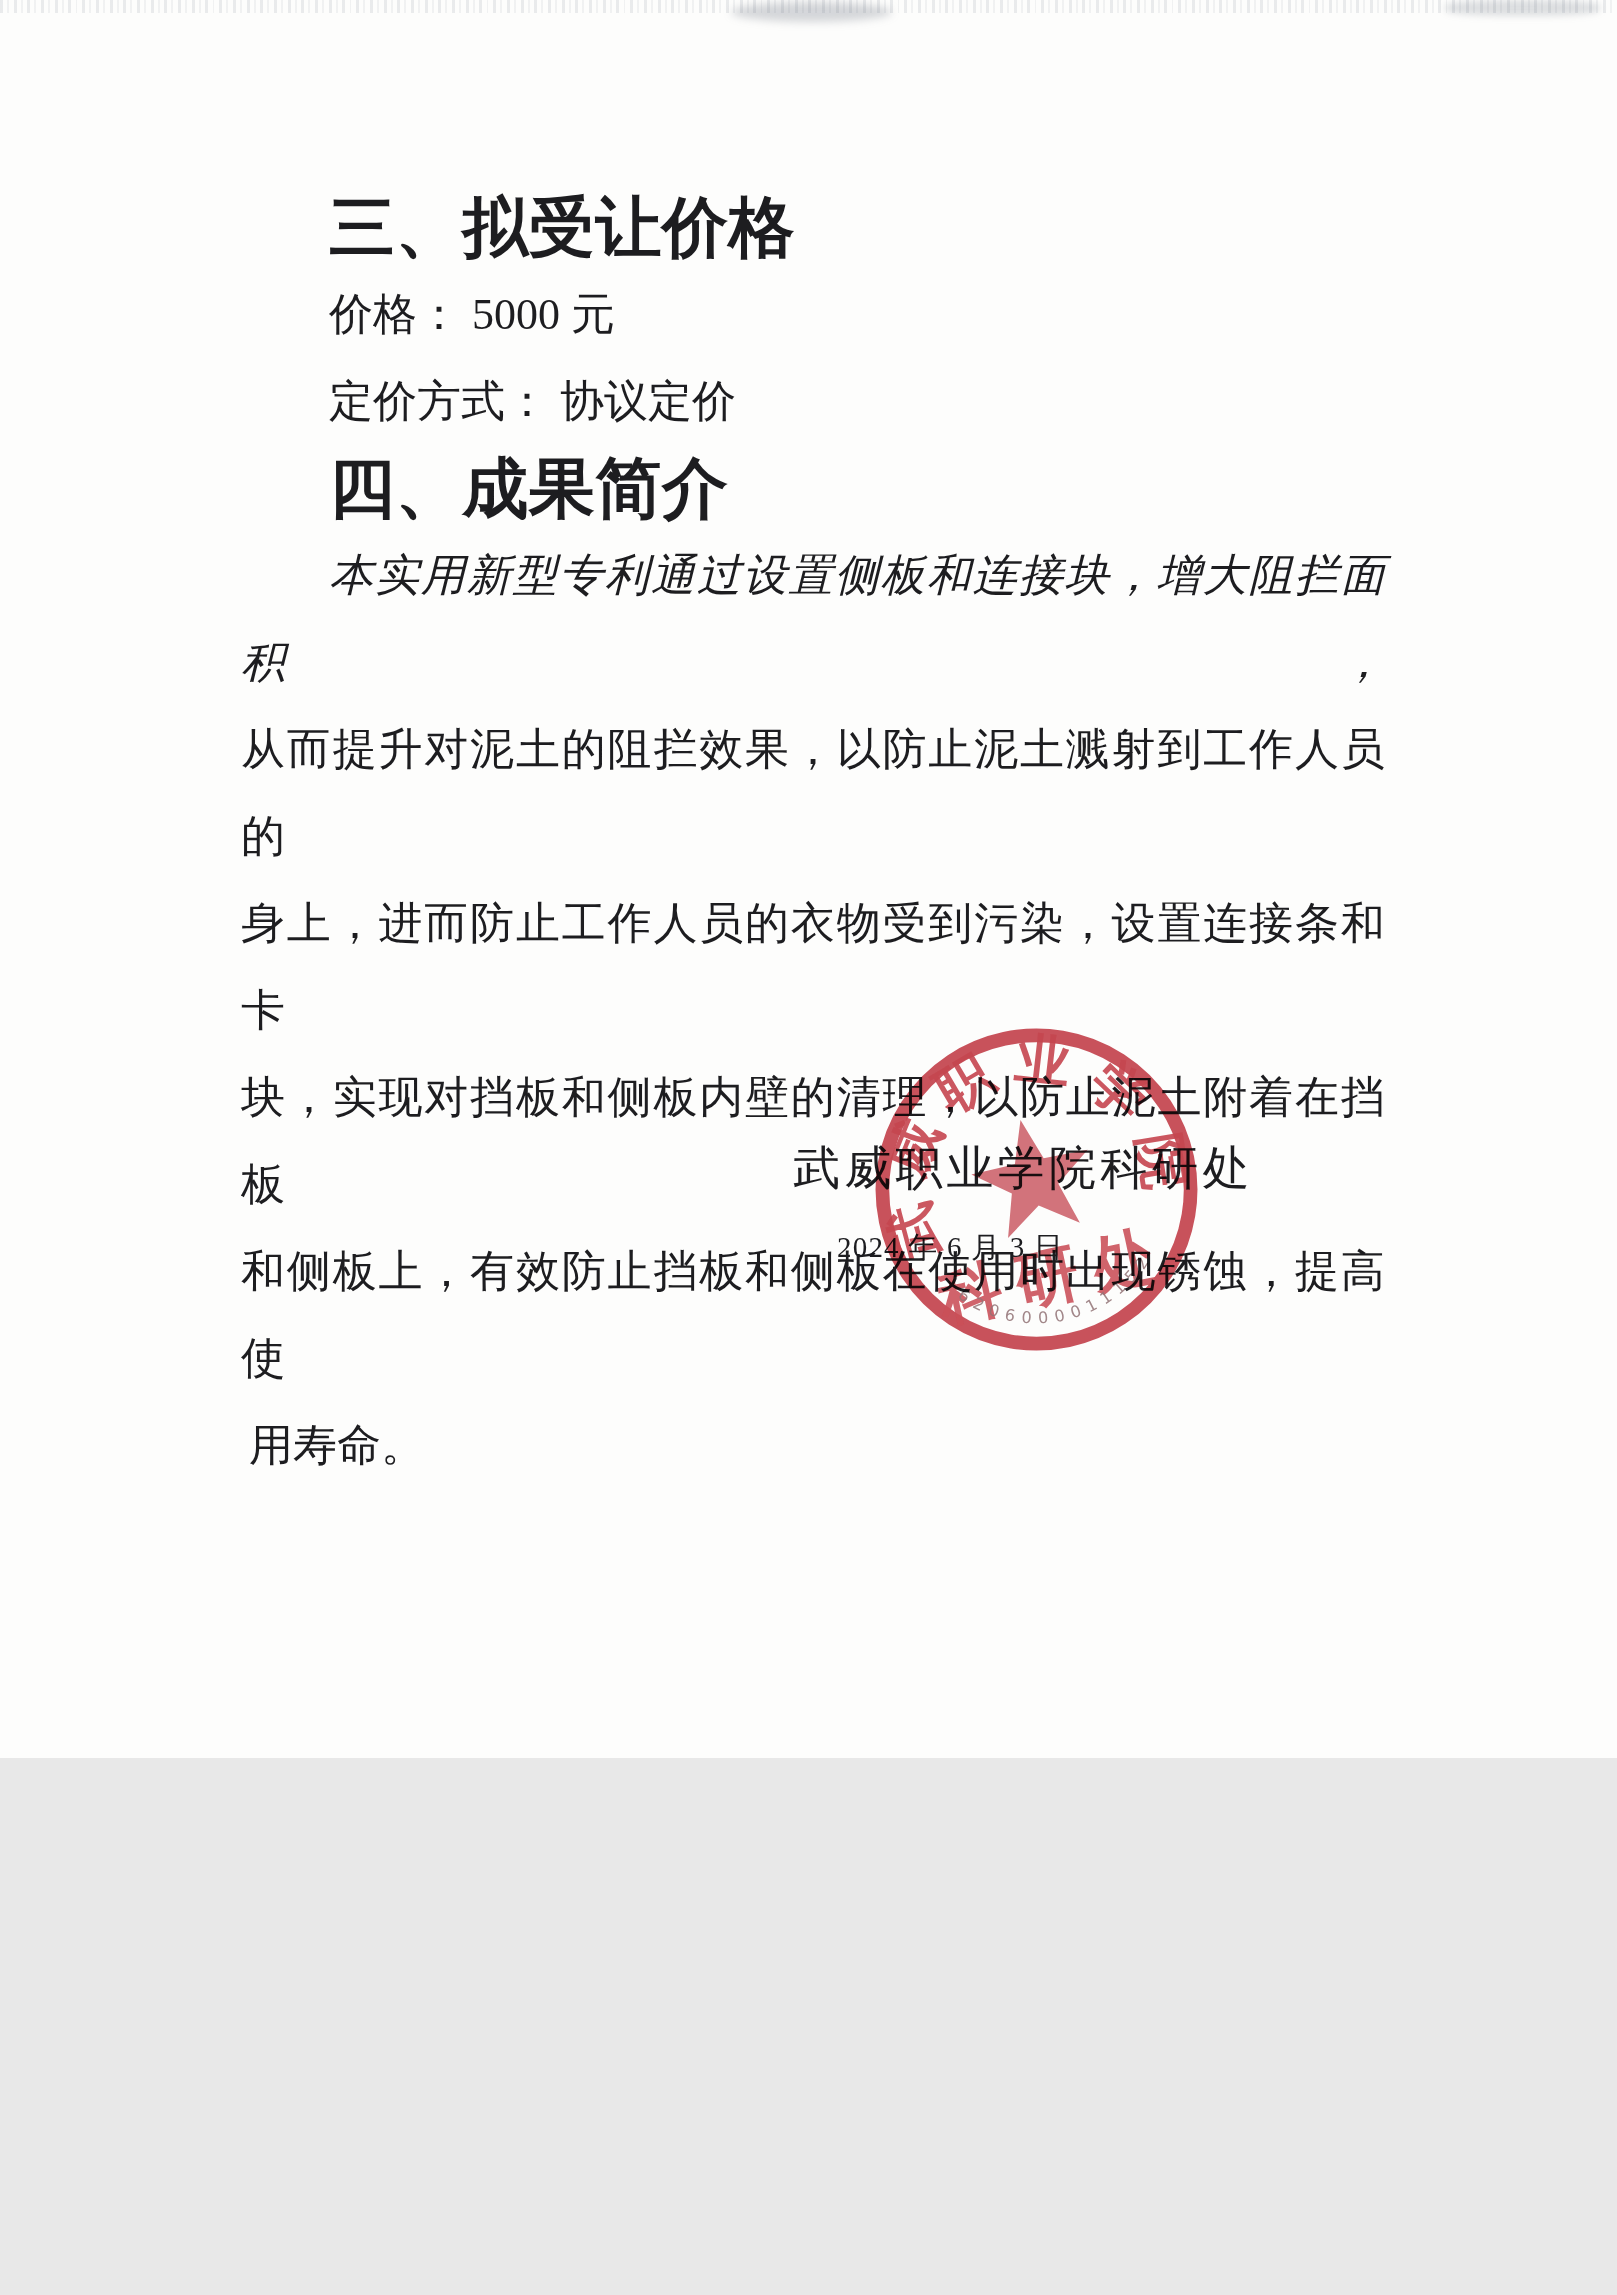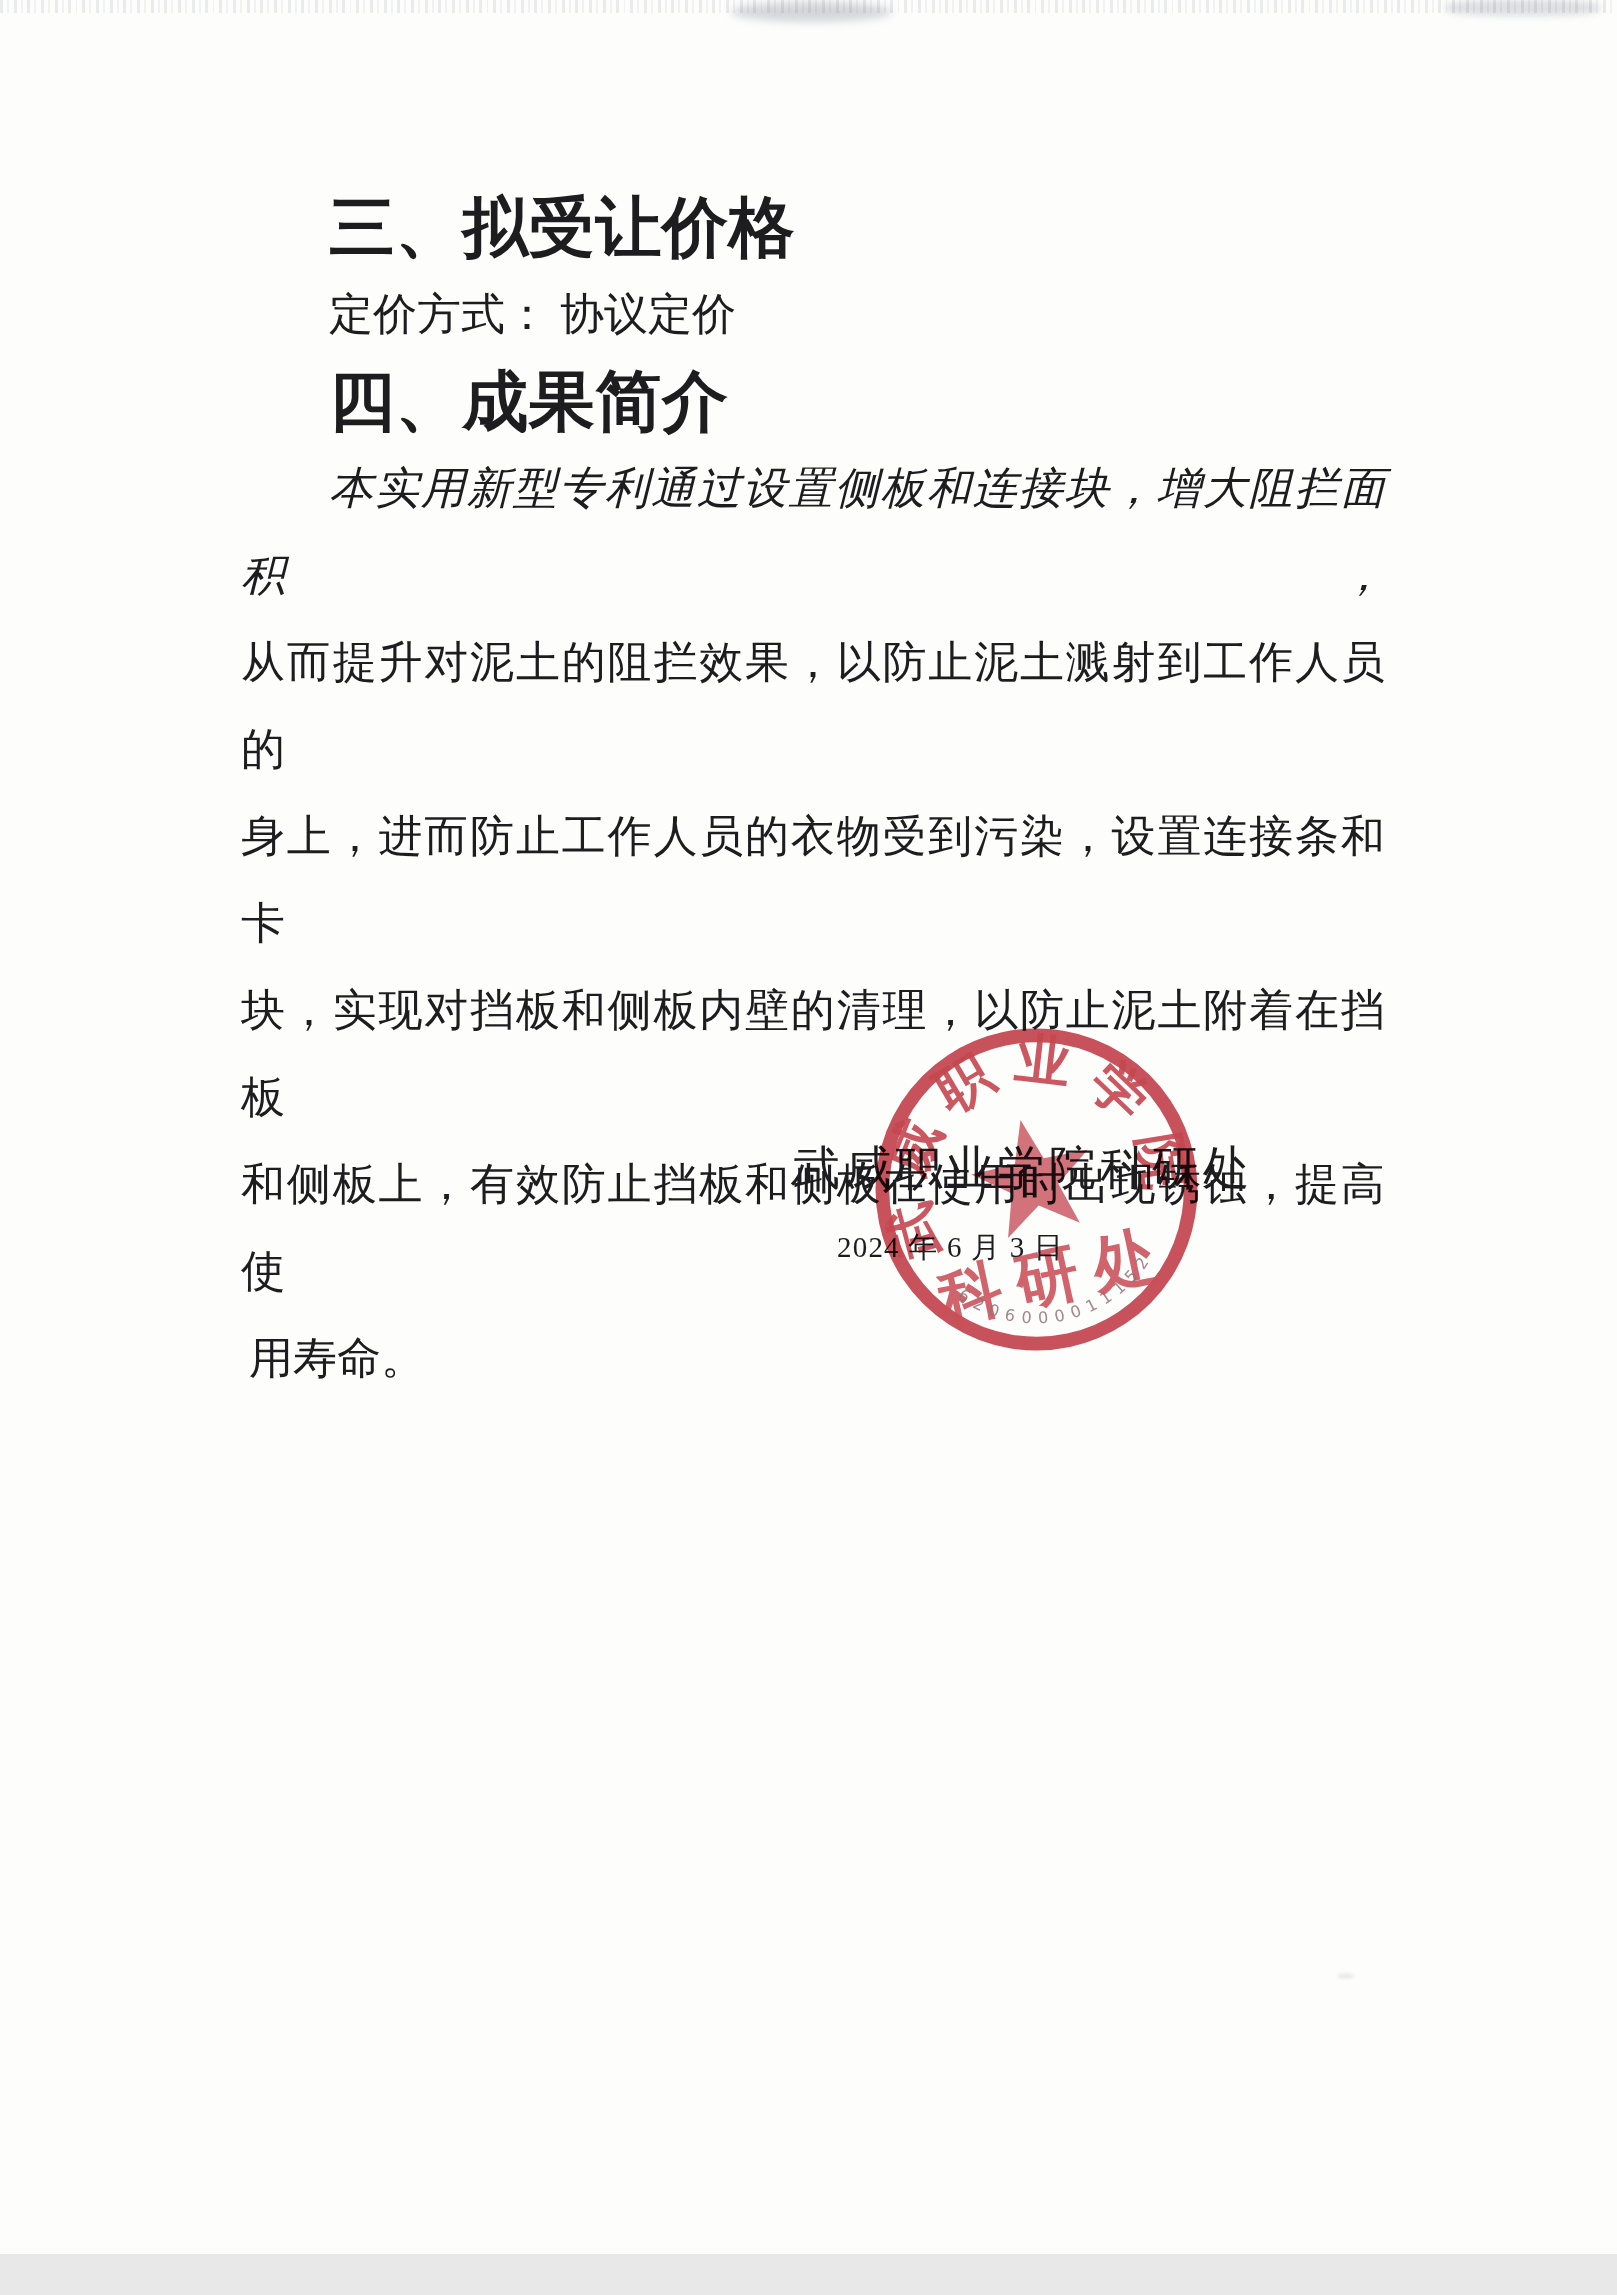--- a/index.html
+++ b/index.html
@@ -1,19 +1,19 @@
 <!DOCTYPE html>
 <html style="font-size:9.5px"><head>
 <meta charset="utf-8">
 <title>Scanned Document</title>
 <style>
   html,body { margin:0; padding:0; background:#e8e8e8; }
   .page {
     position:relative;
-    width:1618px; height:2254px;
+    width:1618px; height:1758px;
     margin:0 auto;
     background:#fdfdfc;
     color:#1d1d20;
     font-family:"Liberation Serif","DejaVu Serif",serif;
     overflow:hidden;
   }
 
   
   .scan-noise {
     position:absolute; top:0; left:0; width:100%; height:13px;
@@ -69,20 +69,21 @@
 
 <div class="page">
 
   <div class="scan-noise"></div>
   <div class="smudge-a"></div>
   <div class="smudge-b"></div>
   <div class="speck"></div>
 
   <main class="doc">
     <h2 class="line heading">三、拟受让价格</h2>
+    <p class="line indent">价格： 5000 元</p>
     <p class="line indent">定价方式： 协议定价</p>
     <h2 class="line heading">四、成果简介</h2>
     <p class="line para para-first">本实用新型专利通过设置侧板和连接块，增大阻拦面积，</p>
     <p class="line para">从而提升对泥土的阻拦效果，以防止泥土溅射到工作人员的</p>
     <p class="line para">身上，进而防止工作人员的衣物受到污染，设置连接条和卡</p>
     <p class="line para">块，实现对挡板和侧板内壁的清理，以防止泥土附着在挡板</p>
     <p class="line para">和侧板上，有效防止挡板和侧板在使用时出现锈蚀，提高使</p>
     <p class="line para-last">用寿命。</p>
   </main>
 

